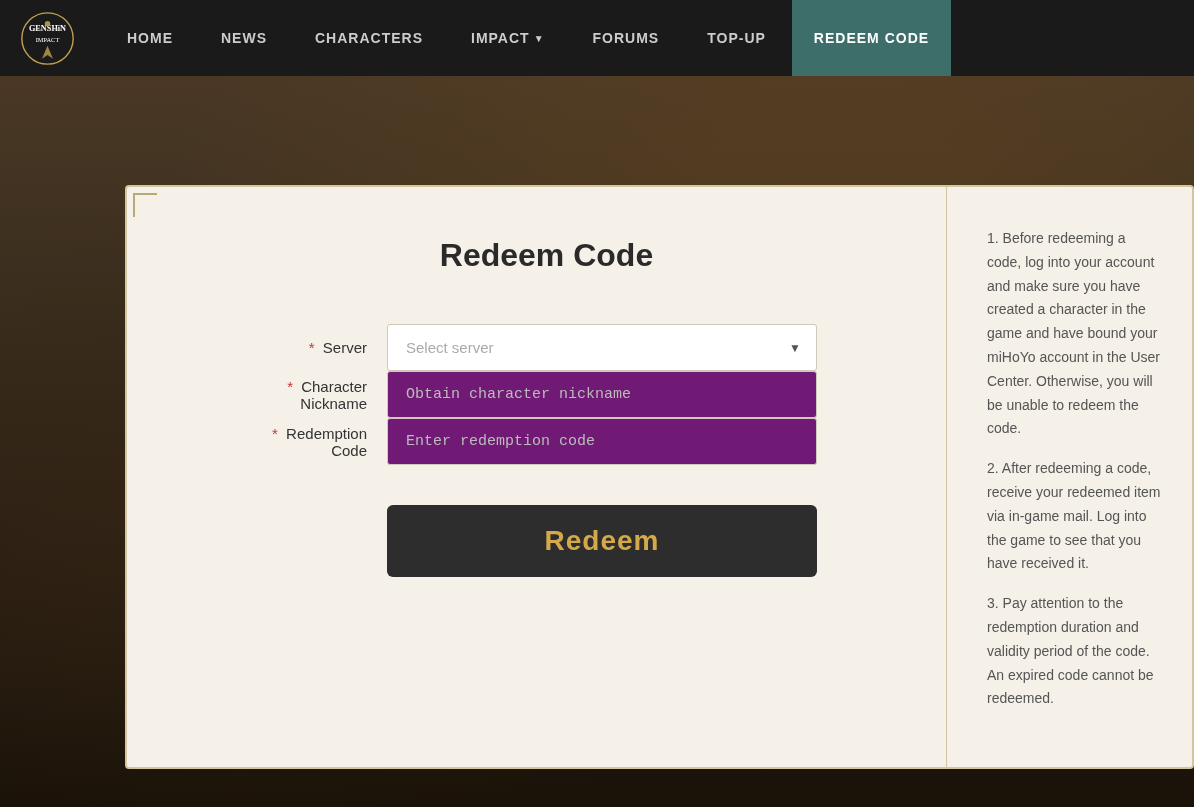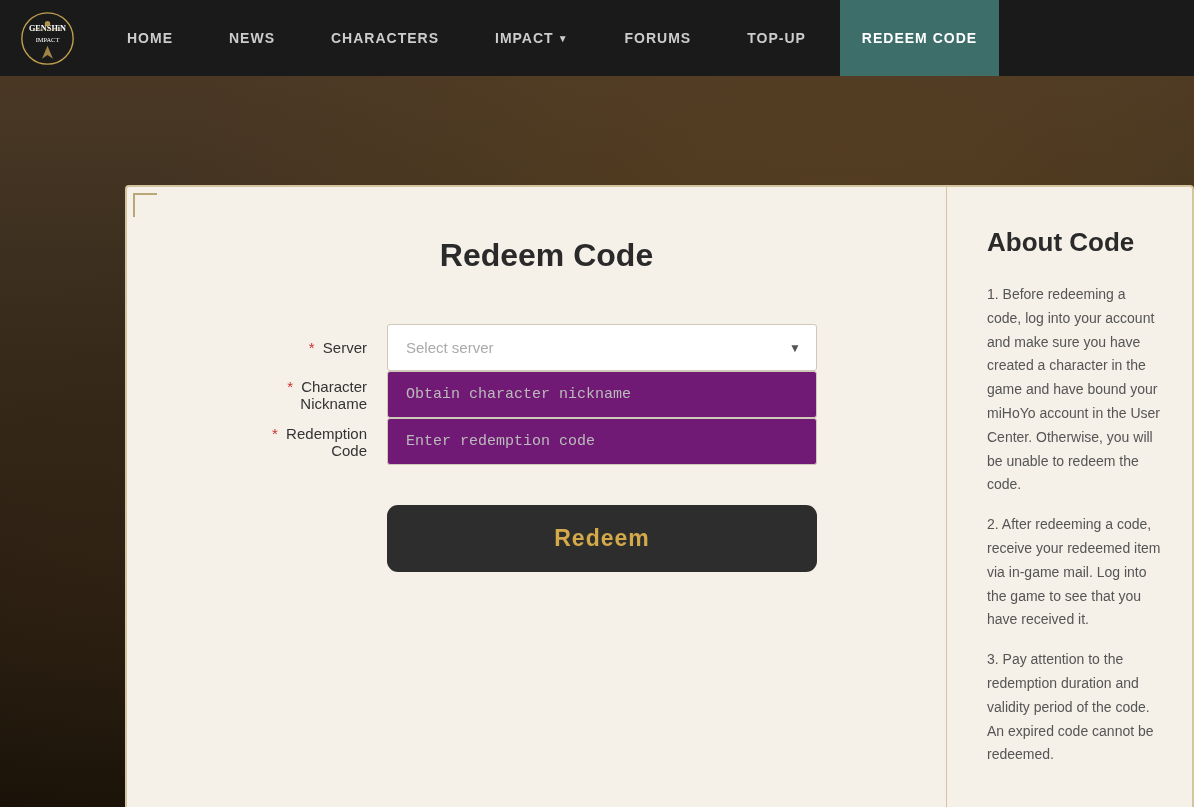--- a/index.html
+++ b/index.html
@@ -24,21 +24,21 @@
       gap: 0;
     }
     .logo-area {
       display: flex;
       align-items: flex-end;
       margin-right: 30px;
     }
     .nav-links {
       display: flex;
       align-items: flex-start;
-      gap: 12px;
+      gap: 4px;
       flex: 1;
     }
     .nav-item {
       color: #cccccc;
       font-size: 14px;
       font-weight: 600;
       letter-spacing: 1px;
       padding: 0 22px;
       height: 76px;
       display: flex;
@@ -178,25 +178,25 @@
     }
     .form-input::placeholder { color: #bbb; }
 
     .redeem-btn {
       display: block;
       width: 430px;
       margin: 40px 0 0 180px;
       padding: 20px;
       background: #2d2d2d;
       color: #d4a94a;
-      font-size: 23px;
+      font-size: 28px;
       font-weight: bold;
       text-align: center;
       border: none;
-      border-radius: 11px;
+      border-radius: 6px;
       cursor: pointer;
       font-family: Arial, sans-serif;
       letter-spacing: 1px;
     }
 
     
     .about-section {
       flex: 1;
       padding: 40px 30px 40px 40px;
       overflow: hidden;
@@ -294,20 +294,19 @@
       </label>
       <div class="form-input-wrap">
         <input type="text" class="form-input" placeholder="Enter redemption code" style="">
       </div>
     </div>
 
     <button class="redeem-btn">Redeem</button>
   </div>
 
   <div class="about-section">
-    <h2 class="about-title">About Code</h2>
     <div class="about-text">
       <p>1. Before redeeming a code, log into your account and make sure you have created a character in the game and have bound your miHoYo account in the User Center. Otherwise, you will be unable to redeem the code.</p>
       <p>2. After redeeming a code, receive your redeemed item via in-game mail. Log into the game to see that you have received it.</p>
       <p>3. Pay attention to the redemption duration and validity period of the code. An expired code cannot be redeemed.</p>
     </div>
   </div>
 </div>
 
 </body></html>

